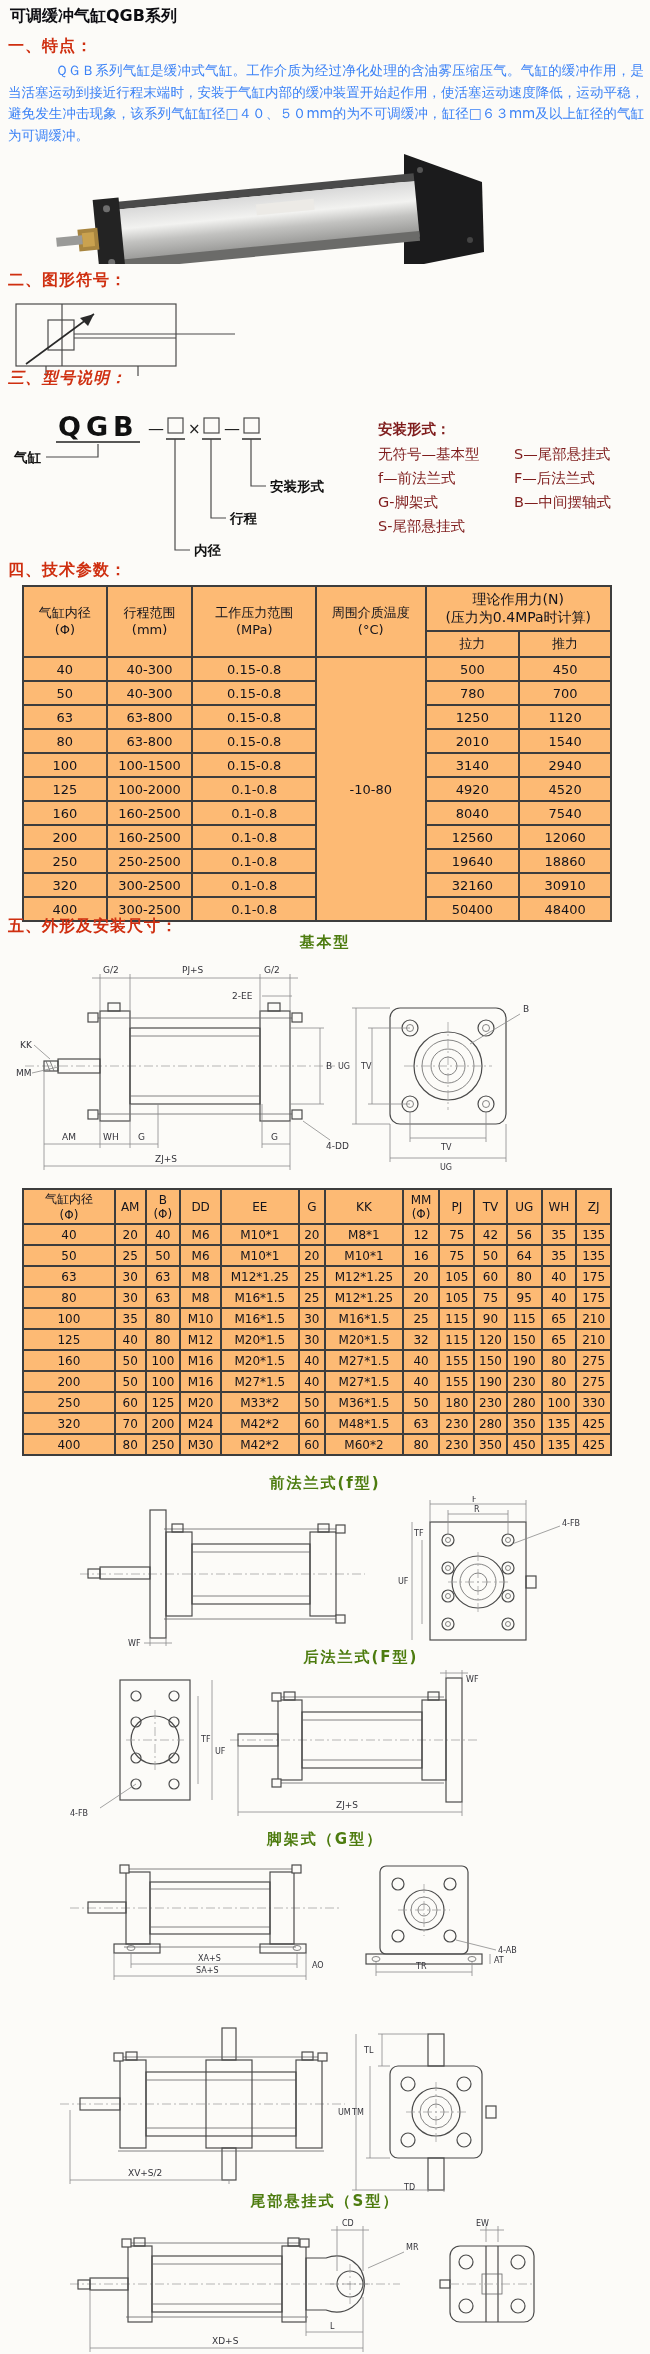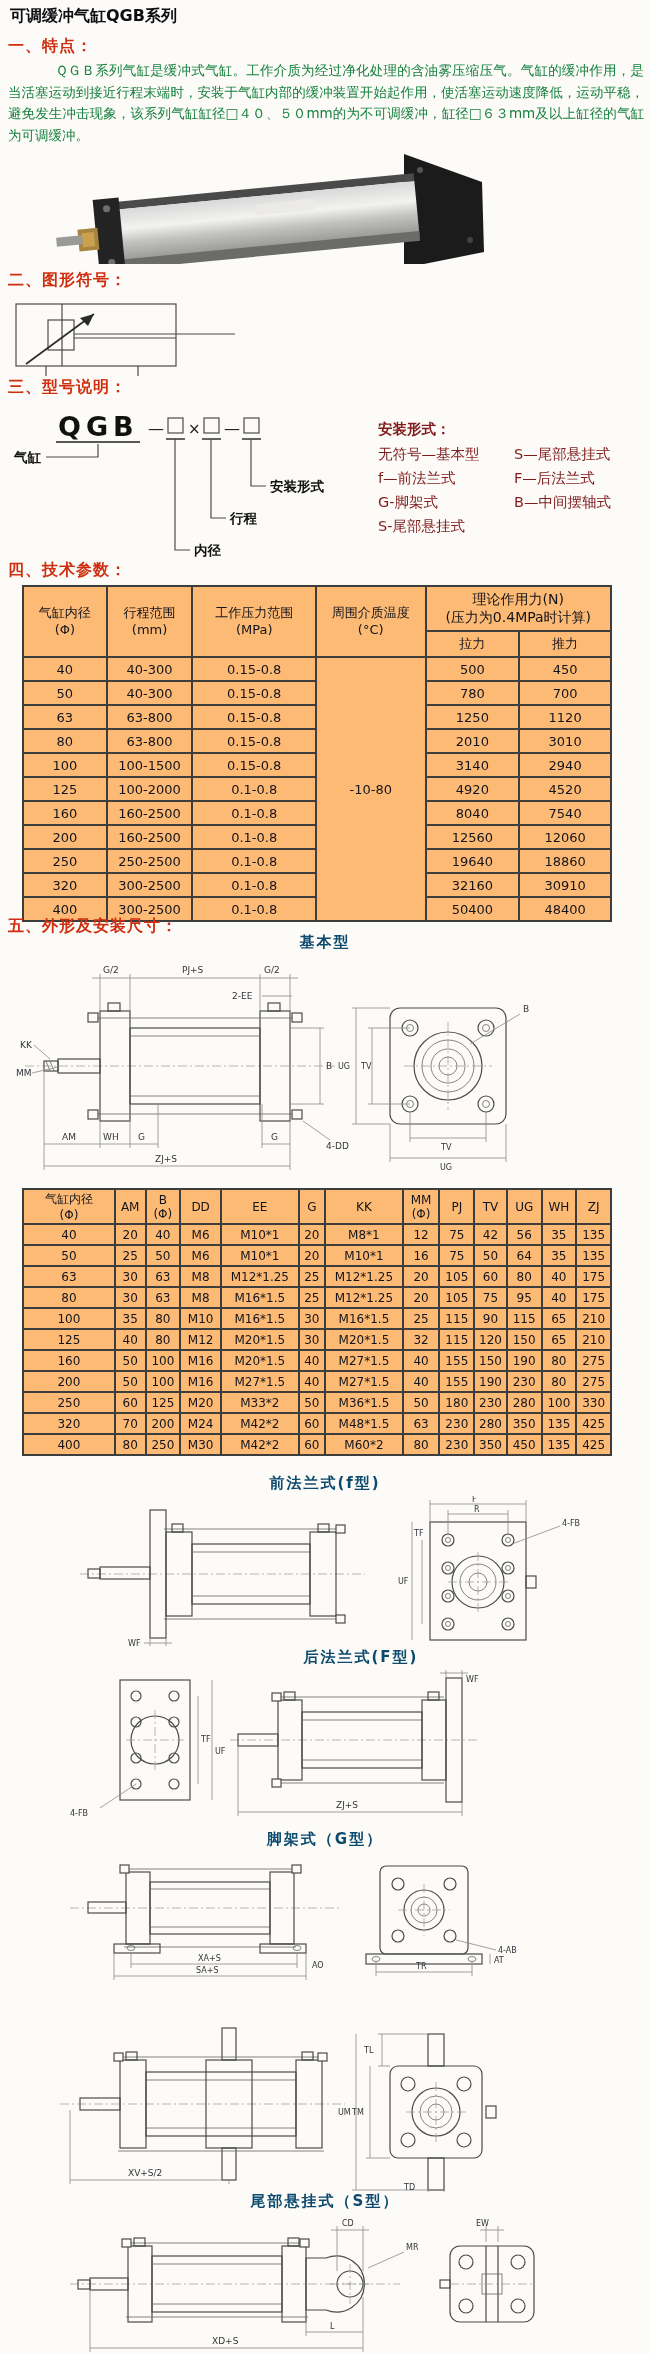--- a/index.html
+++ b/index.html
@@ -1,22 +1,22 @@
 <!DOCTYPE html>
 <html><head>
 <meta charset="utf-8">
 <style>
   html,body{margin:0;padding:0;background:#e9e6e2;}
   .page{position:relative;width:650px;height:2354px;margin:0 auto;background:#fcfbf8;
         font-family:"DejaVu Sans","Liberation Sans",sans-serif;color:#1d1d24;overflow:hidden;}
   .abs{position:absolute;}
   .doc-title{font-size:16px;font-weight:bold;color:#0d0d12;}
   .sec-heading{font-size:16px;font-weight:bold;color:#cf2f10;letter-spacing:1px;}
-  .para{font-size:13.5px;line-height:1.6;text-align:justify;color:#15803d;text-indent:3.5em;}
-  .caption{width:650px;text-align:center;font-size:15px;font-weight:bold;color:#0c4a6e;letter-spacing:2px;}
+  .para{font-size:13.5px;line-height:1.6;text-align:justify;color:#3b82f6;text-indent:3.5em;}
+  .caption{width:650px;text-align:center;font-size:15px;font-weight:bold;color:#4d7c0f;letter-spacing:2px;}
   table{border-collapse:collapse;background:#fdba74;}
   .tech-table th,.tech-table td{border:2px solid #3d3d3d;text-align:center;font-size:13px;
         font-weight:normal;padding:1px 2px;white-space:pre-line;color:#14141c;}
   .tech-table th{line-height:1.25;padding:4px 2px;}
   .tech-table td{height:20px;}
   .tech-table th.force-head{font-size:14px;}
   .dim-table th,.dim-table td{border:2px solid #3d3d3d;text-align:center;font-size:12px;
         font-weight:normal;padding:1px;white-space:pre-line;color:#14141c;}
   .dim-table td{height:17px;}
   .mount-block{font-size:14.5px;color:#7f1d1d;}
@@ -75,21 +75,21 @@
     <line x1="52" y1="10" x2="52" y2="72" class="ol"></line>
     <rect x="38" y="26" width="26" height="30" class="ol"></rect>
     <line x1="64" y1="40" x2="225" y2="40" class="ol"></line>
     <line x1="64" y1="44" x2="166" y2="44" class="ol"></line>
     <line x1="16" y1="70" x2="84" y2="20" stroke="#2a2a2a" stroke-width="1.6"></line>
     <polygon points="84,20 70,24 78,32" fill="#2a2a2a"></polygon>
     <line x1="36" y1="72" x2="36" y2="82" class="ol"></line>
     <line x1="128" y1="72" x2="128" y2="82" class="ol"></line>
   </svg>
 
-  <div class="abs sec-heading" style="left:8px;top:377px;">三、型号说明：</div>
+  <div class="abs sec-heading" style="left:8px;top:368px;font-style:italic;">三、型号说明：</div>
   <svg class="abs" style="left:10px;top:398px;" width="365" height="168" viewBox="0 0 365 168">
     <text x="48" y="38" font-size="27" font-weight="bold" letter-spacing="5" fill="#111">QGB</text>
     <line x1="46" y1="44" x2="130" y2="44" stroke="#222" stroke-width="1.6"></line>
     <text x="138" y="36" font-size="16" fill="#222">—</text>
     <rect x="158" y="20" width="15" height="15" class="ol"></rect>
     <text x="178" y="36" font-size="15" fill="#222">×</text>
     <rect x="194" y="20" width="15" height="15" class="ol"></rect>
     <text x="214" y="36" font-size="16" fill="#222">—</text>
     <rect x="234" y="20" width="15" height="15" class="ol"></rect>
     <line x1="156" y1="41" x2="175" y2="41" stroke="#222" stroke-width="1.4"></line>
@@ -173,21 +173,21 @@
           <td>63-800</td>
           <td>0.15-0.8</td>
           <td>1250</td>
           <td>1120</td>
         </tr>
         <tr>
           <td>80</td>
           <td>63-800</td>
           <td>0.15-0.8</td>
           <td>2010</td>
-          <td>3010</td>
+          <td>1540</td>
         </tr>
         <tr>
           <td>100</td>
           <td>100-1500</td>
           <td>0.15-0.8</td>
           <td>3140</td>
           <td>2940</td>
         </tr>
         <tr>
           <td>125</td>

